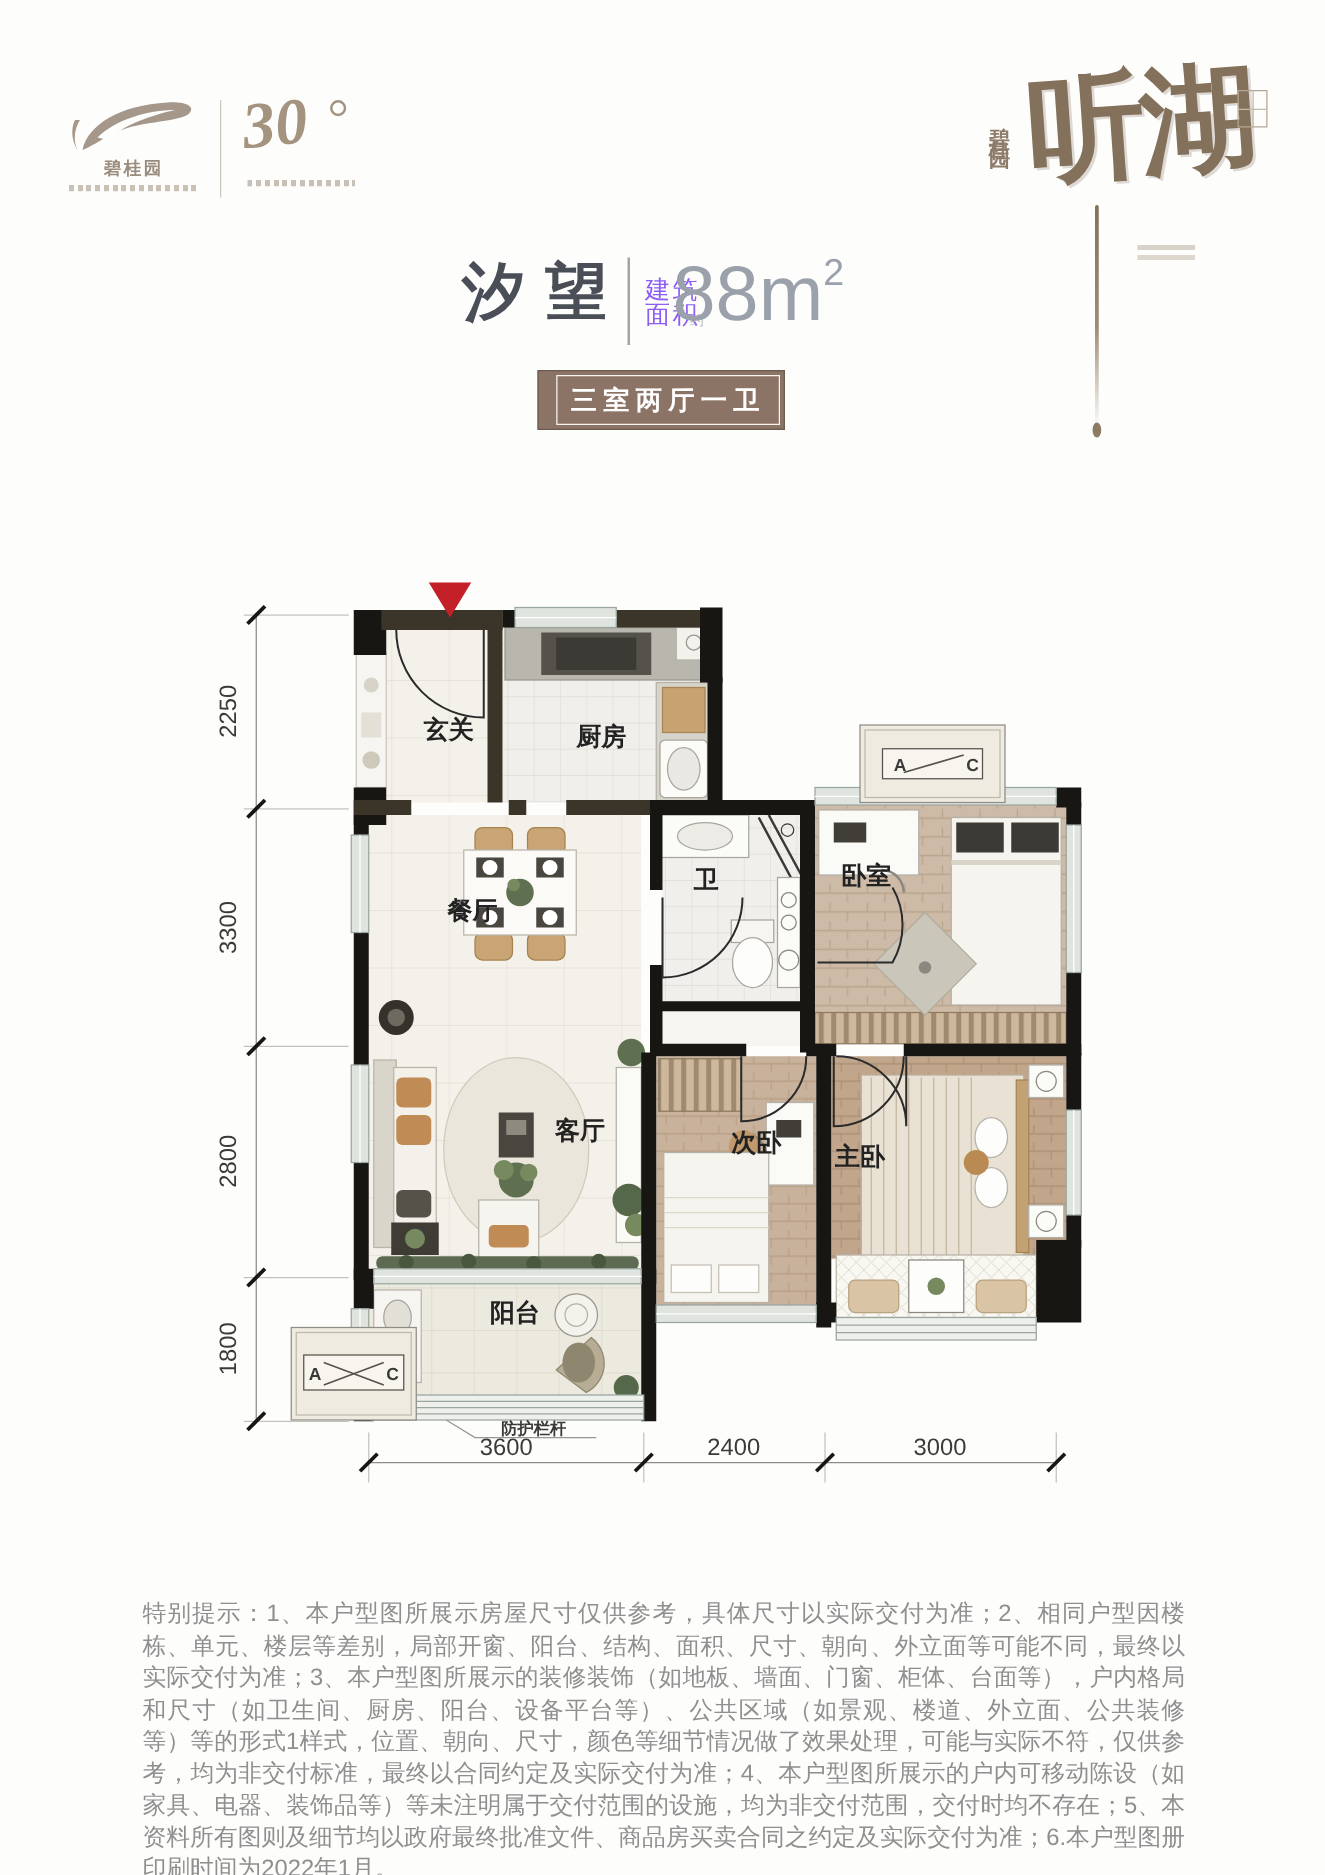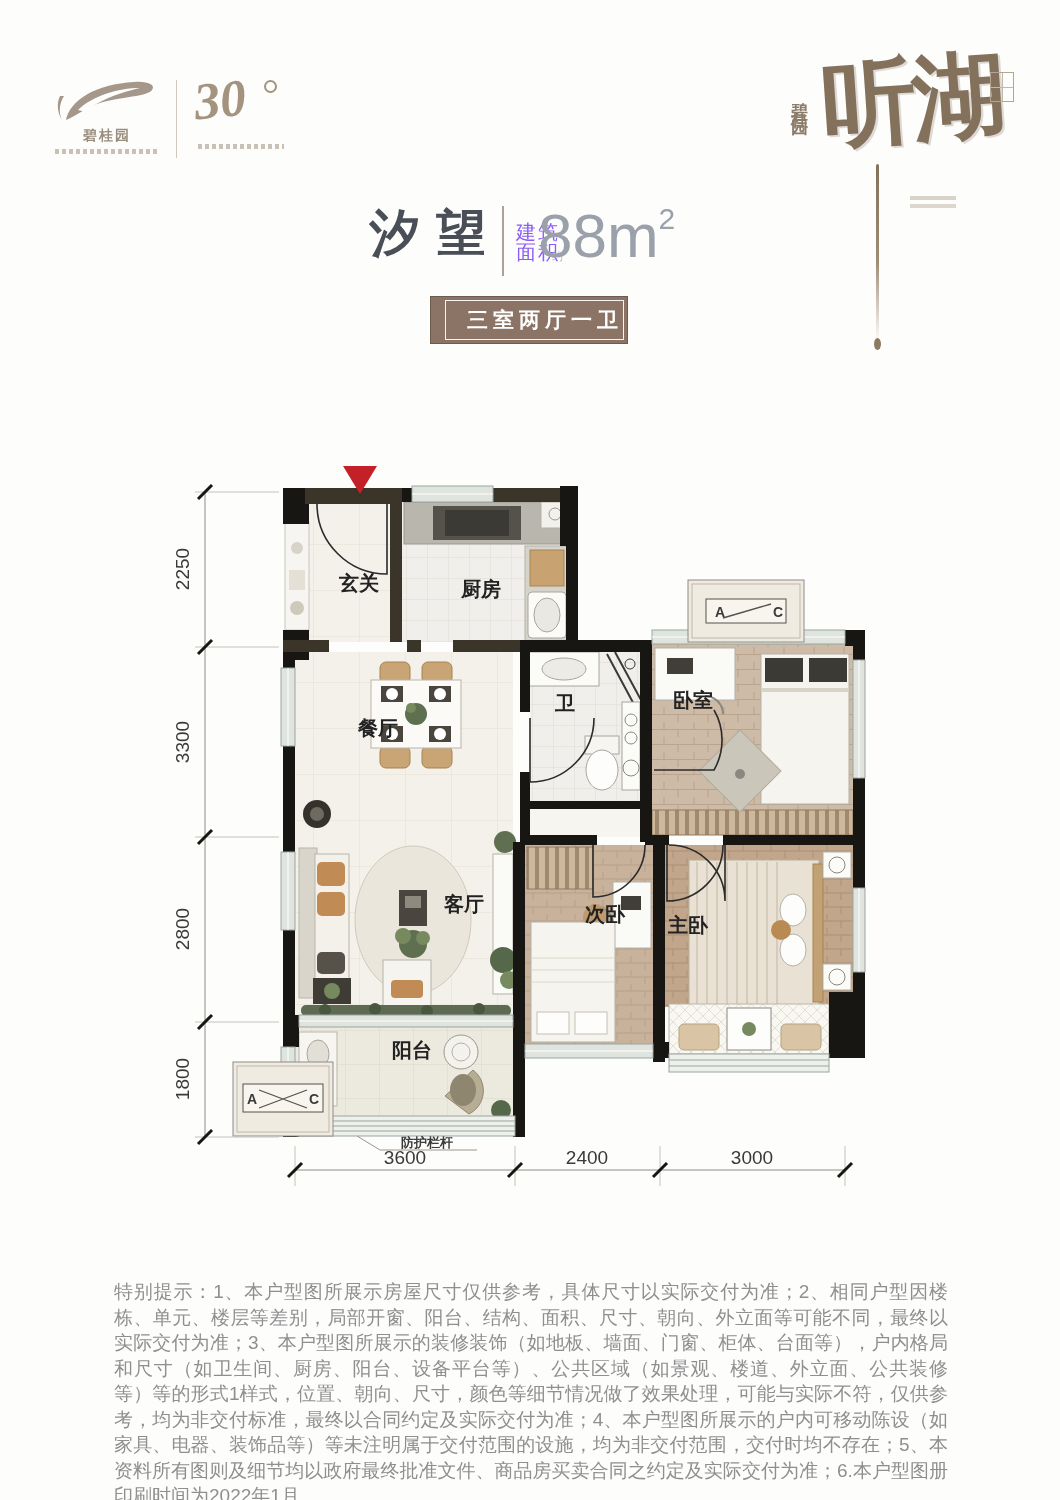--- a/index.html
+++ b/index.html
@@ -36,21 +36,21 @@
 
   
   .t-name{left:370px;top:200px;font-family:"Liberation Serif","DejaVu Serif",serif;font-weight:600;
           font-size:50px;color:#494e57;letter-spacing:16px;}
   .t-divider{left:502px;top:206px;width:2px;height:70px;background:#aaa39a;}
   .t-arealabel{left:516px;top:222px;font-size:20px;color:#8b5cf6;line-height:20px;letter-spacing:2px;}
   .t-approx{left:552px;top:249px;font-size:11px;color:#b0b5bc;}
   .t-area{left:538px;top:200px;font-size:62px;color:#9aa1aa;}
   .t-area sup{font-size:30px;vertical-align:28px;}
   .badge{left:430px;top:296px;width:198px;background:#8b7365;border:1px solid #6b5c50;padding:3px;box-sizing:border-box;}
-  .badge-inner{border:1px solid rgba(255,255,255,.92);padding:5px 0;text-align:right;
+  .badge-inner{border:1px solid rgba(255,255,255,.92);padding:5px 0;text-align:center;
                color:#fff;font-size:21px;font-weight:bold;letter-spacing:5px;margin-left:11px;}
 
   
   .plan{left:175px;top:452px;width:760px;height:742px;}
 
   
   .disclaimer{left:114px;top:1260px;width:834px;font-size:19px;line-height:25.5px;color:#8f8f8f;
               text-align:justify;}
 </style>
 </head>

